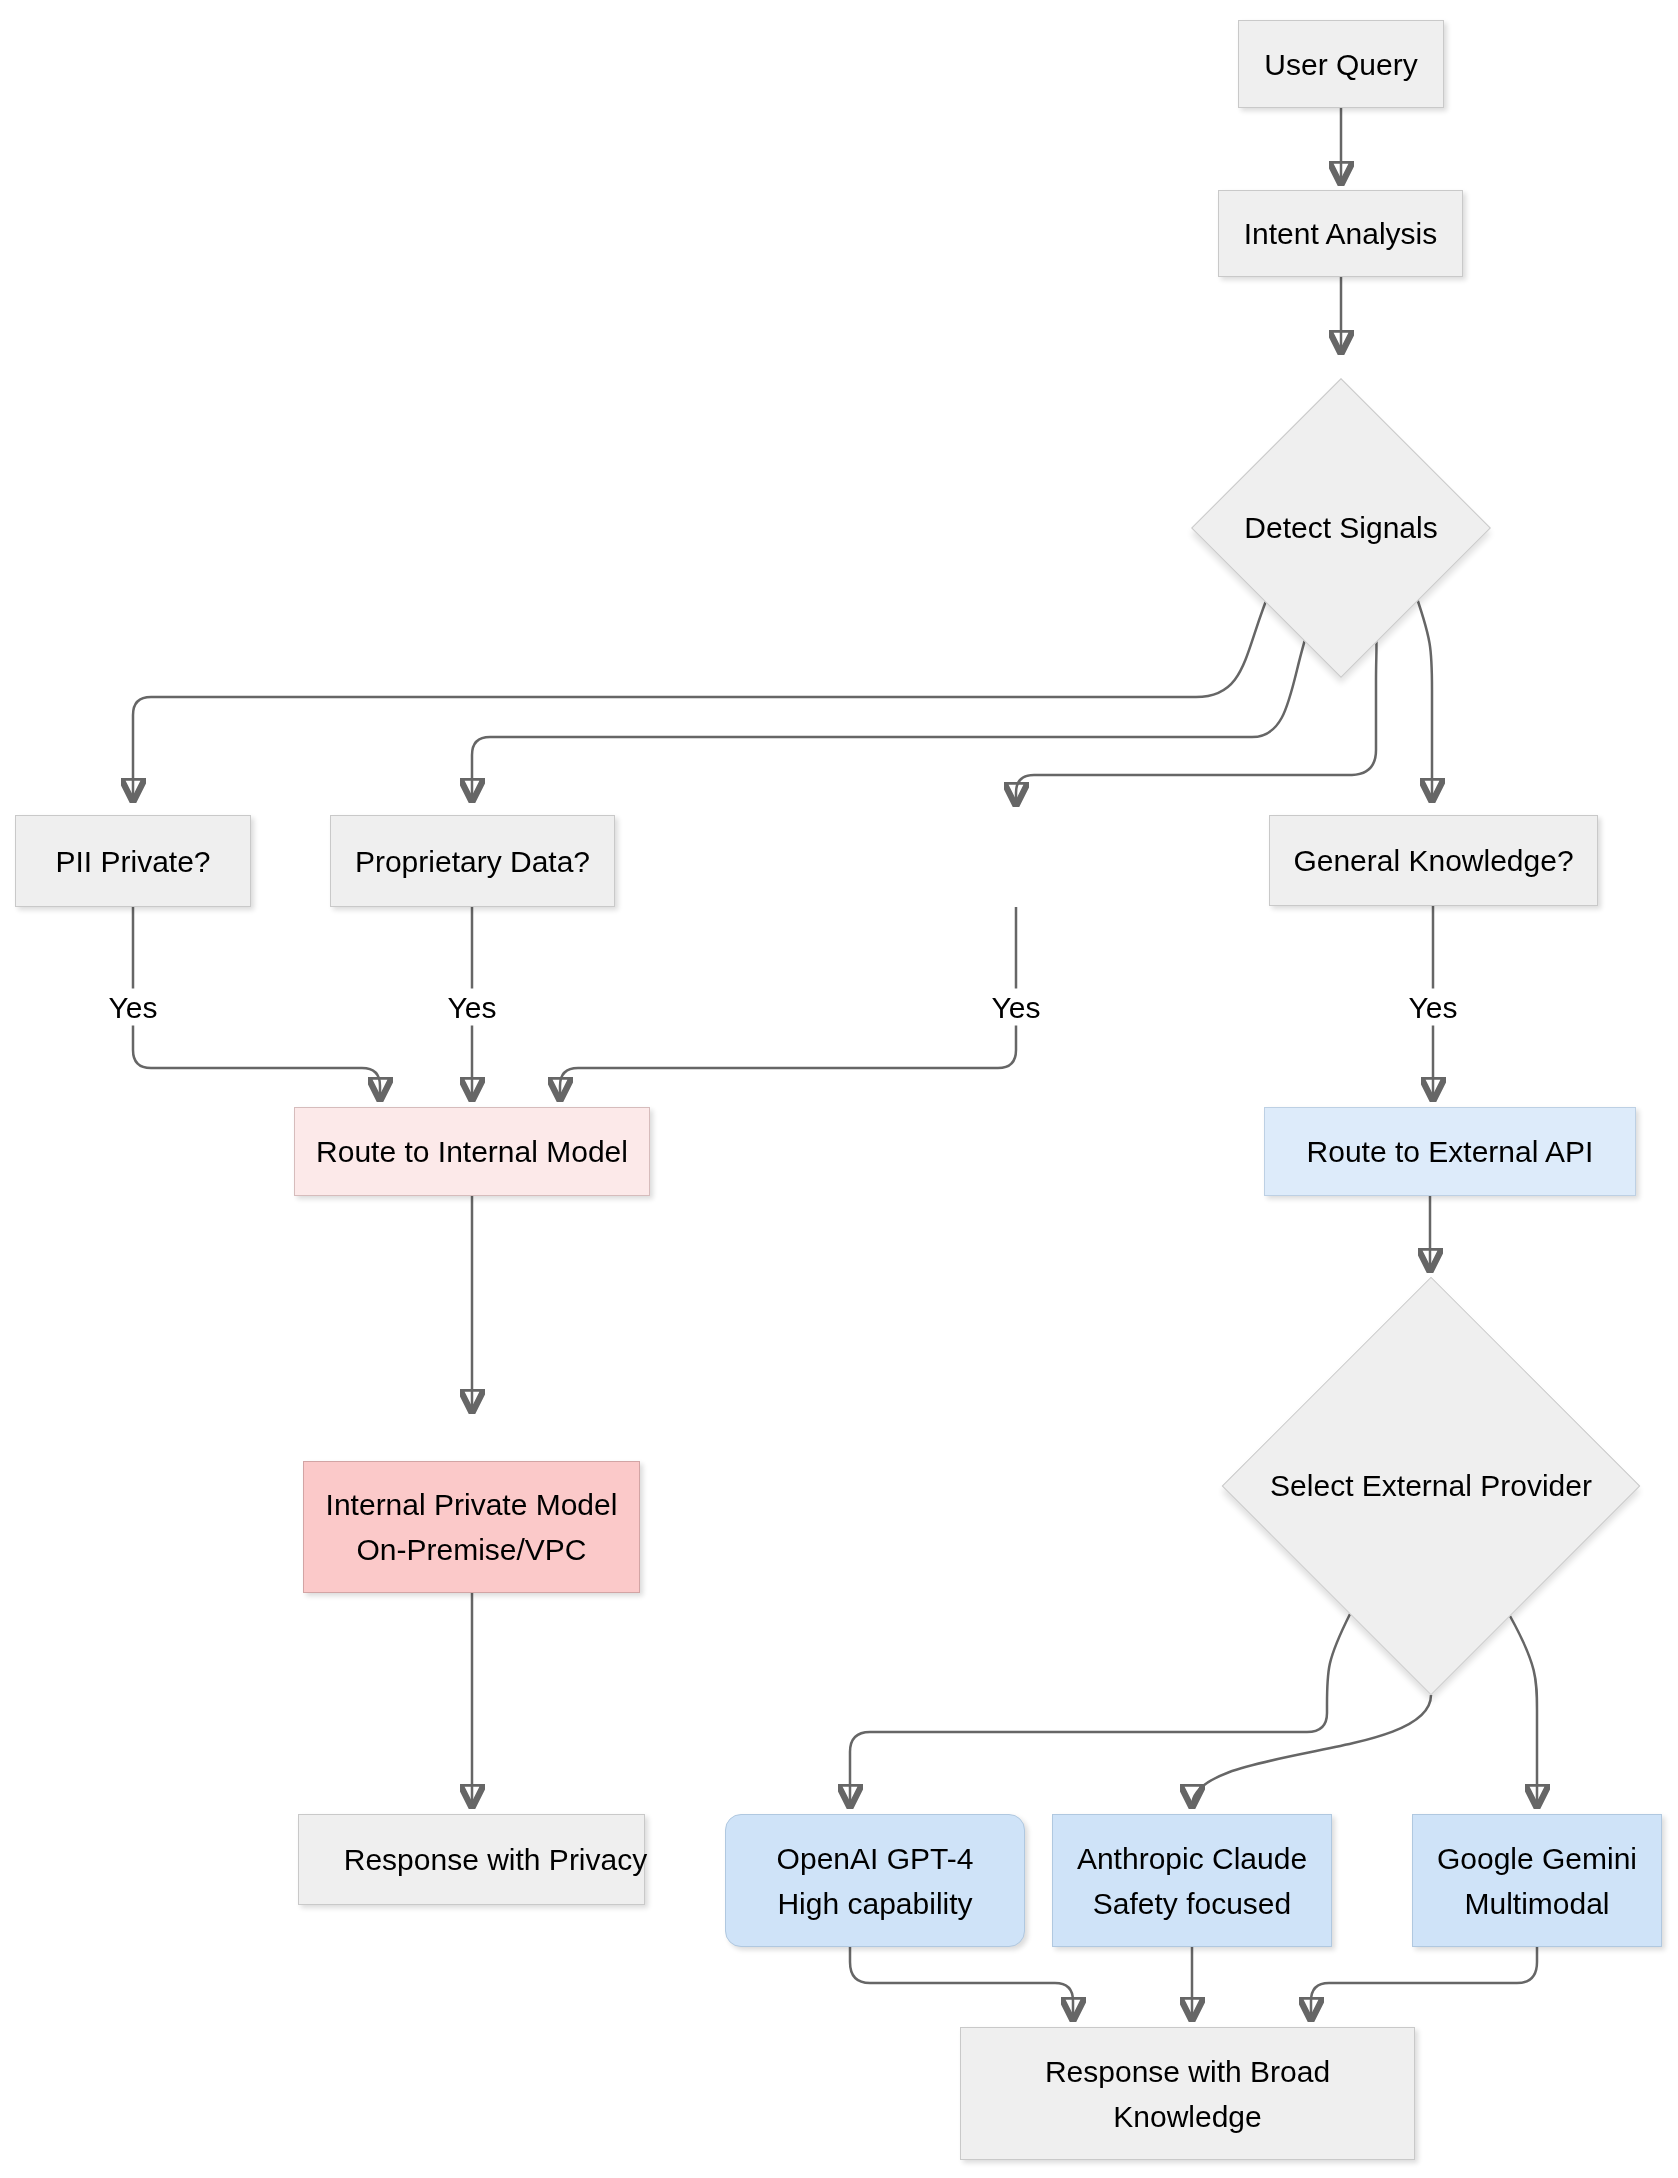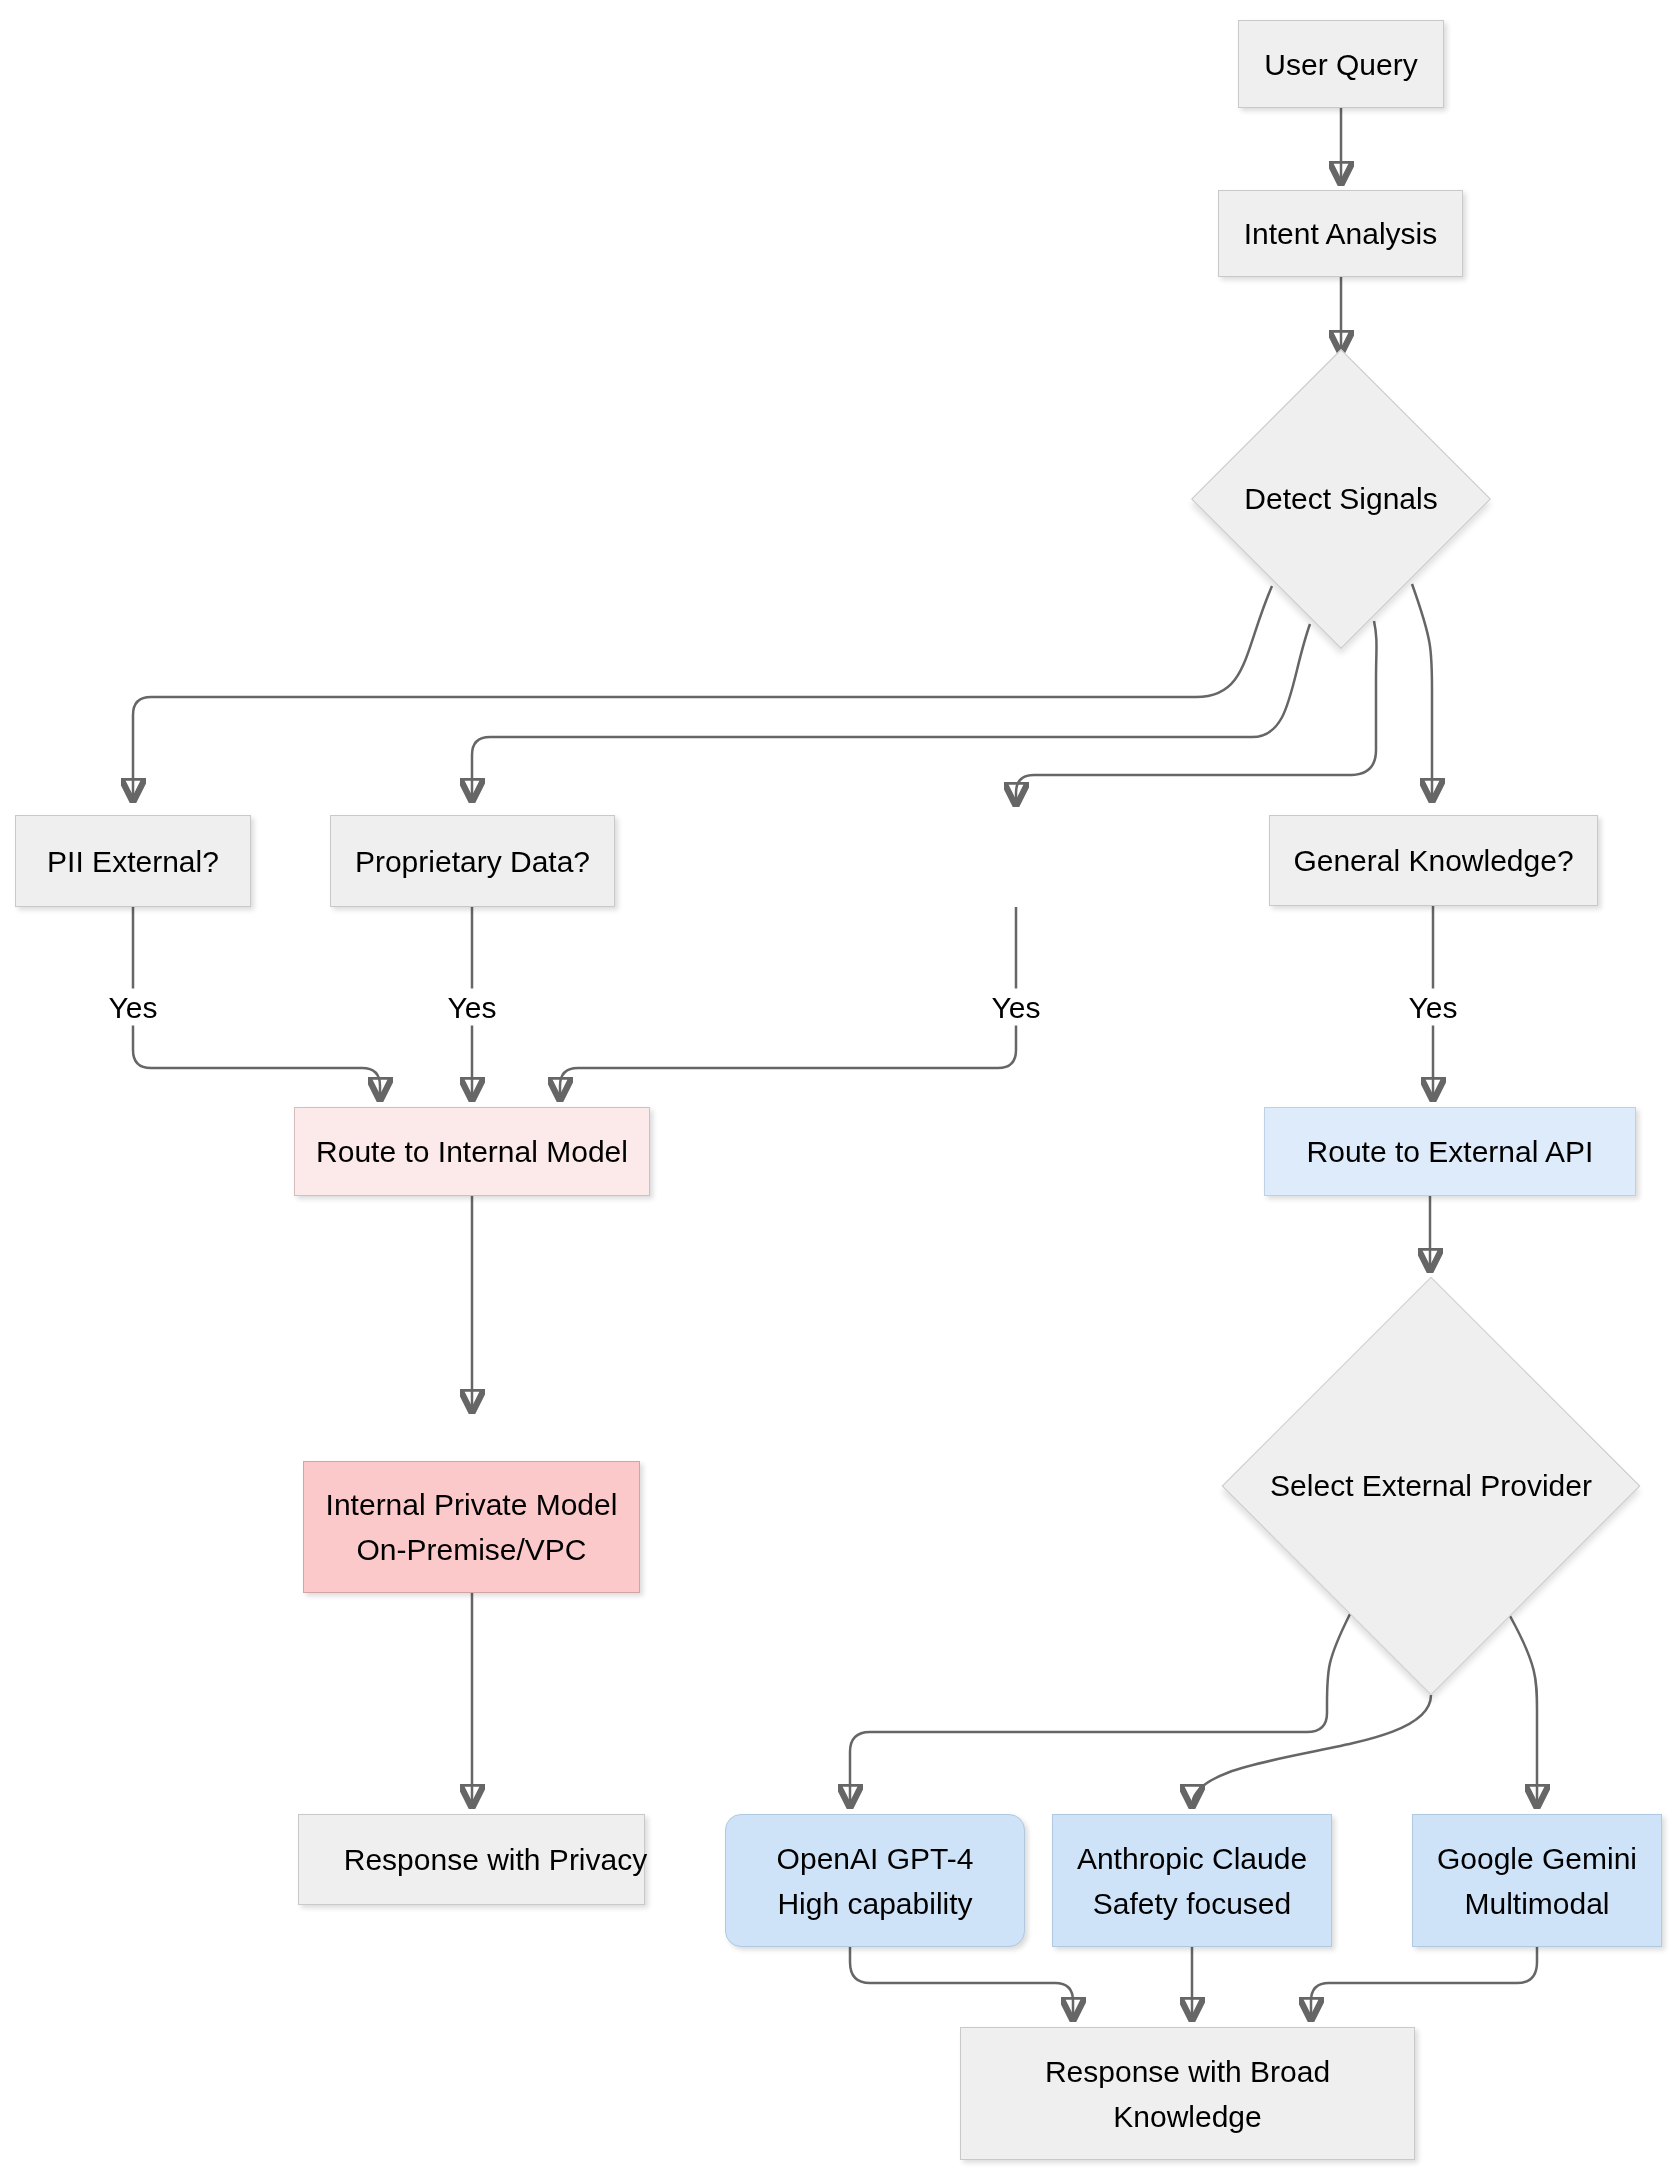--- a/index.html
+++ b/index.html
@@ -75,27 +75,27 @@
   </svg>
 
   <div class="node" style="left:1238px;top:20px;width:206px;height:88px;">
     <span>User Query</span>
   </div>
 
   <div class="node" style="left:1218px;top:190px;width:245px;height:87px;">
     <span>Intent Analysis</span>
   </div>
 
-  <div class="diamond" style="left:1235px;top:393px;width:212px;height:212px;">
+  <div class="diamond" style="left:1235px;top:422px;width:212px;height:212px;">
     <div class="shape"></div>
     <div class="dlabel">Detect Signals</div>
   </div>
 
   <div class="node" style="left:15px;top:815px;width:236px;height:92px;">
-    <span>PII External?</span>
+    <span>PII Private?</span>
   </div>
 
   <div class="node" style="left:330px;top:815px;width:285px;height:92px;">
     <span>Proprietary Data?</span>
   </div>
 
 
   <div class="node" style="left:1269px;top:815px;width:329px;height:91px;">
     <span>General Knowledge?</span>
   </div>

